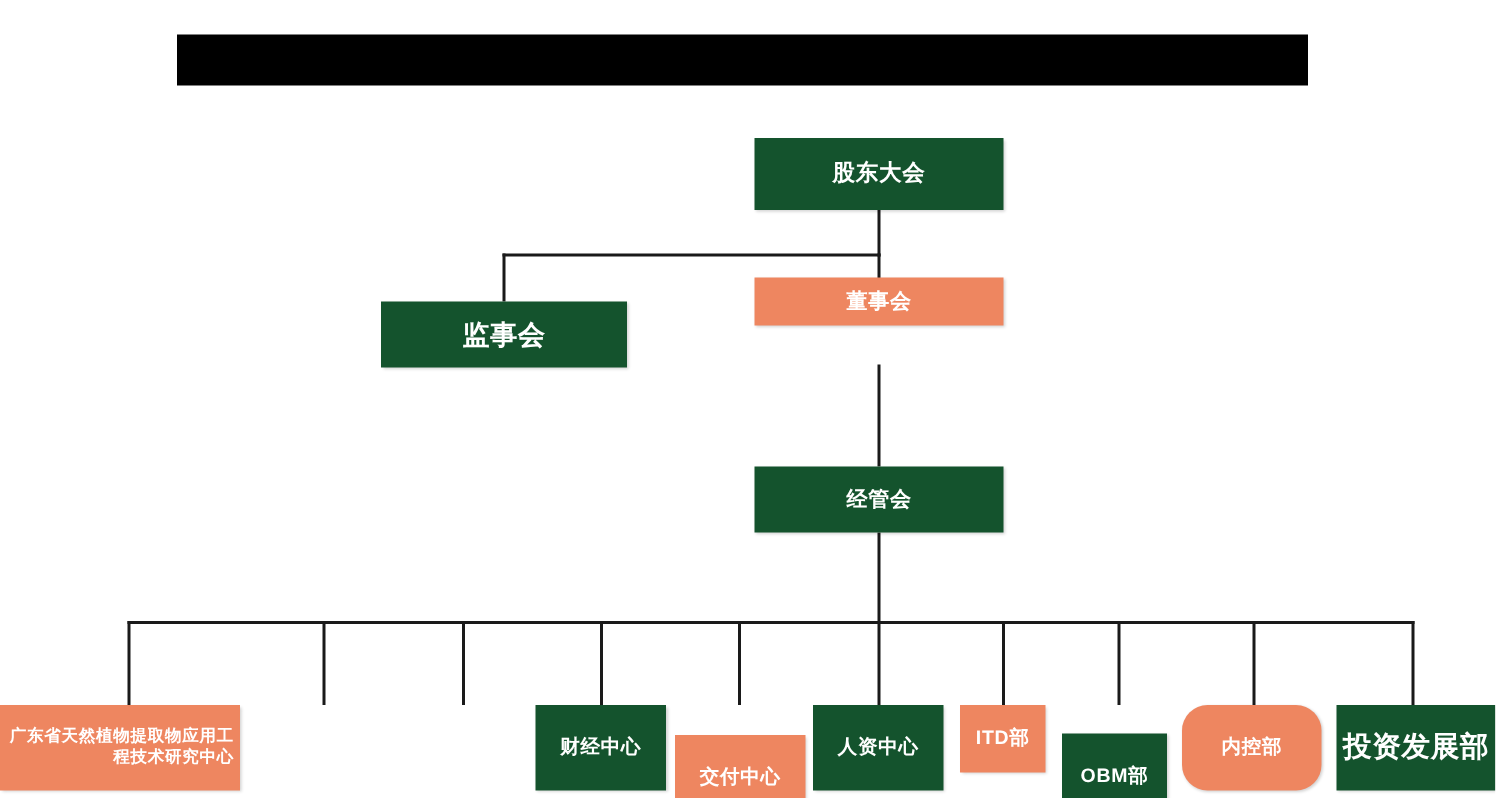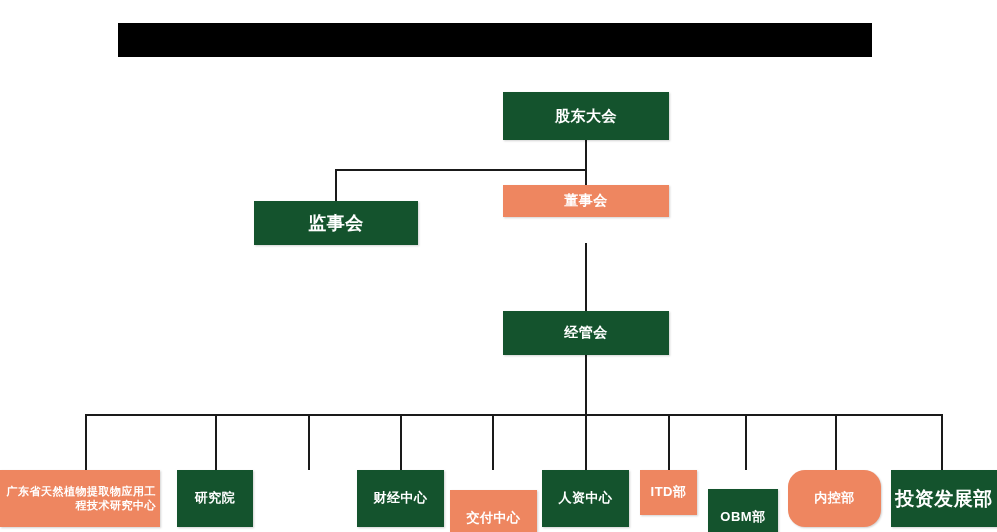--- a/index.html
+++ b/index.html
@@ -100,23 +100,20 @@
   </div>
 
   <div class="node dark" style="left:503px; top:311px; width:166px; height:44px; font-size:14px;">
     <span class="label">经管会</span>
   </div>
 
   <div class="node light" style="left:0px; top:470px; width:160px; height:57px; font-size:11px;text-align:right;">
     <span class="label">广东省天然植物提取物应用工程技术研究中心</span>
   </div>
 
-  <div class="node dark" style="left:177px; top:470px; width:76px; height:57px; font-size:13px;">
-    <span class="label">研究院</span>
-  </div>
 
 
   <div class="node dark" style="left:357px; top:470px; width:87px; height:57px; font-size:13px;">
     <span class="label">财经中心</span>
   </div>
 
   <div class="node light" style="left:450px; top:470px; width:87px; height:57px; font-size:13px;margin-top:20px;">
     <span class="label">交付中心</span>
   </div>
 

